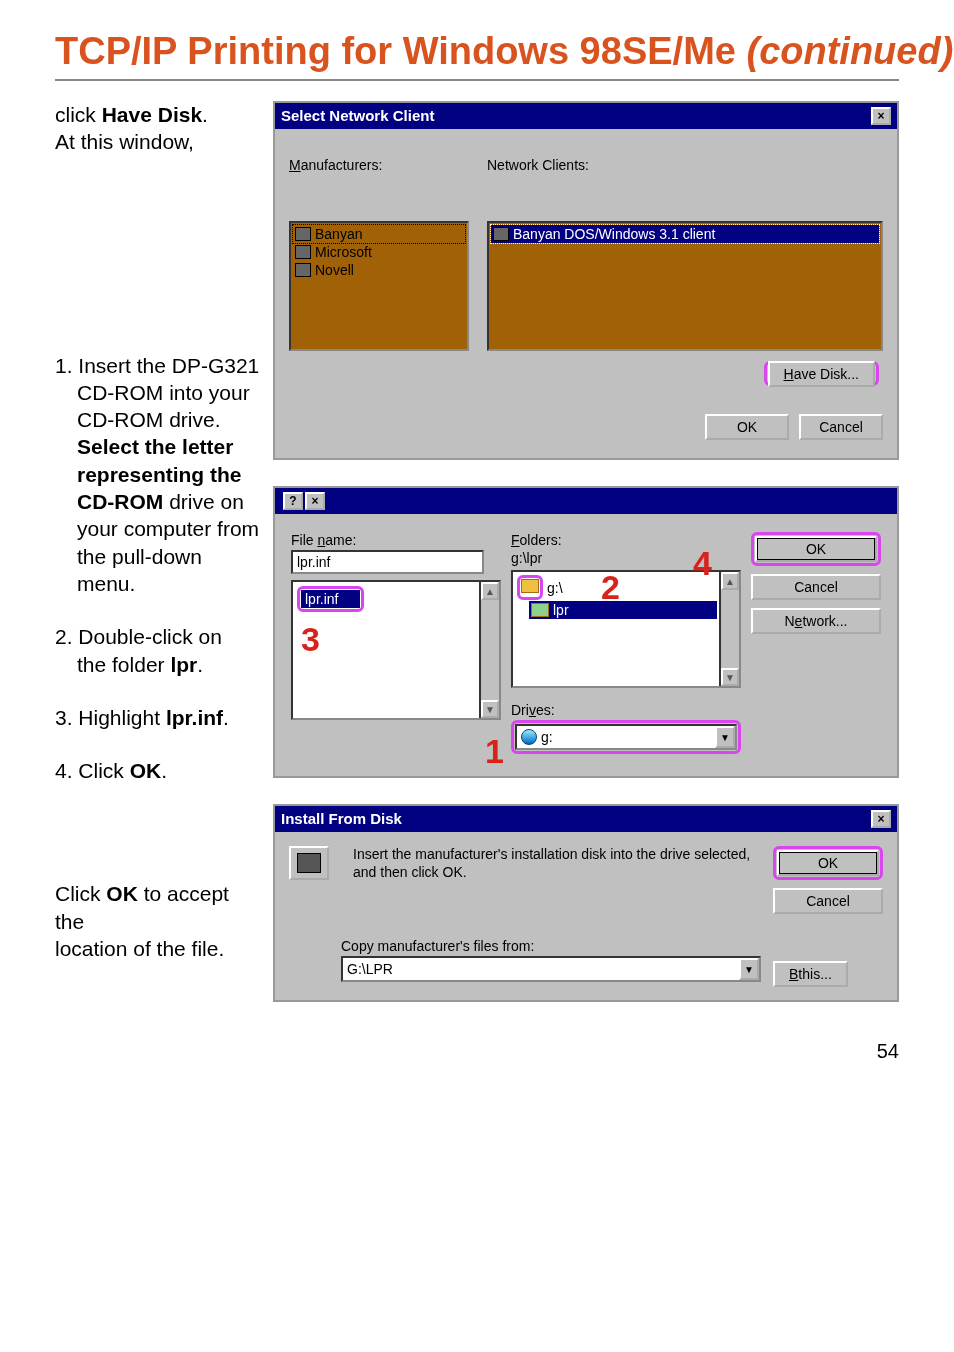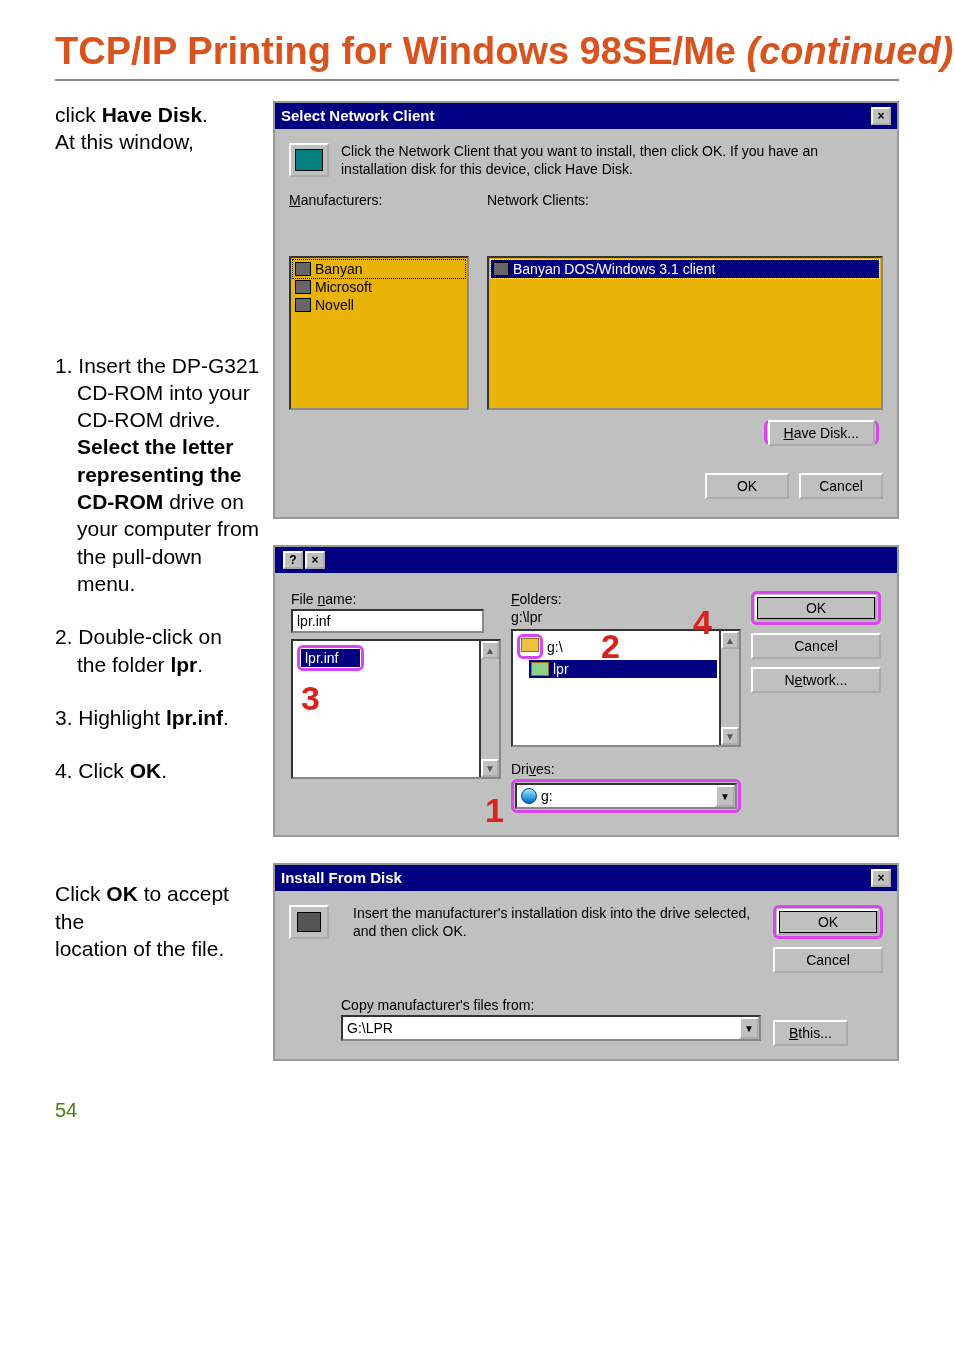--- a/index.html
+++ b/index.html
@@ -57,21 +57,21 @@
   .hint-icon {
     width: 40px; height: 34px; border:2px outset #fff; background:#c0c0c0;
     display:flex; align-items:center; justify-content:center; margin-right:12px;
   }
   .hint-icon-inner { width:28px; height:22px; background:#008080; border:1px solid #000; }
   .hint-text { flex:1; font-size:14px; line-height:1.25; }
   .lbl { font-size:14px; margin-bottom:2px; }
   .lbl u { text-decoration: underline; }
   .two-lists { display:flex; gap:18px; margin-top:14px; }
   .listbox {
-    background:#eab308; border:2px inset #888; height:154px; overflow:auto;
+    background:#a16207; border:2px inset #888; height:130px; overflow:auto;
     font-size:14px; padding:2px;margin-top:48px;
   }
   .listbox .item { display:flex; align-items:center; padding:1px 2px; gap:4px; }
   .listbox .sel-dashed { outline:1px dotted #000; }
   .listbox .sel-blue { background:#000080; color:#fff; outline:1px dotted #fff; }
   .mini-icon { width:16px; height:14px; background:#666; border:1px solid #000; display:inline-block; }
   .btn {
     background:#c0c0c0; border:2px outset #fff; padding:3px 14px; font-size:14px;
     min-width:84px; text-align:center;
   }
@@ -98,21 +98,21 @@
   .drop .dbtn { width:20px; height:100%; border-left:1px solid #888; background:#c0c0c0; border:2px outset #fff; font-size:10px; display:flex;align-items:center;justify-content:center; }
   .open-right-btns { display:flex; flex-direction:column; gap:8px; }
   .callout {
     position:absolute; font-size:34px; font-weight:bold; color:#d8231c; font-family: Arial, sans-serif;
     pointer-events: none;
   }
   .disc { width:16px; height:16px; border-radius:50%; background:linear-gradient(#9ef,#06c); display:inline-block; border:1px solid #046; }
   .folder { width:18px; height:14px; background:#f0c040; border:1px solid #a07010; display:inline-block; }
   .folder.open { background:#8cd18c; }
 
-  .page-num { text-align:left; color:#4d7c0f; font-size:20px; margin-top:12px; }
+  .page-num { text-align:right; color:#000000; font-size:20px; margin-top:12px; }
 </style>
 </head>
 <body>
 
 <div class="page">
   <h1 class="title">
     <span>TCP/IP Printing for Windows 98SE/Me </span><span class="ital">(continued)</span>
   </h1>
   <div class="hr"></div>
 
@@ -167,26 +167,20 @@
     </div>
 
     <div class="rightcol">
 
       <div class="win">
         <div class="win-title">
           <span class="txt">Select Network Client</span>
           <span class="wbtn">×</span>
         </div>
         <div class="win-body">
-          <div class="hint-row">
-            <div class="hint-icon">
-                <div class="hint-icon-inner"></div>
-              </div>
-            <div class="hint-text">Click the Network Client that you want to install, then click OK. If you have an installation disk for this device, click Have Disk.</div>
-          </div>
 
           <div class="two-lists">
             <div style="flex:0 0 180px">
               <div class="lbl"><u>M</u><span>anufacturers:</span></div>
               <div class="listbox">
                 <div class="item sel-dashed">
                     <span class="mini-icon"></span>
                     <span>Banyan</span>
                   </div>
                 <div class="item">

